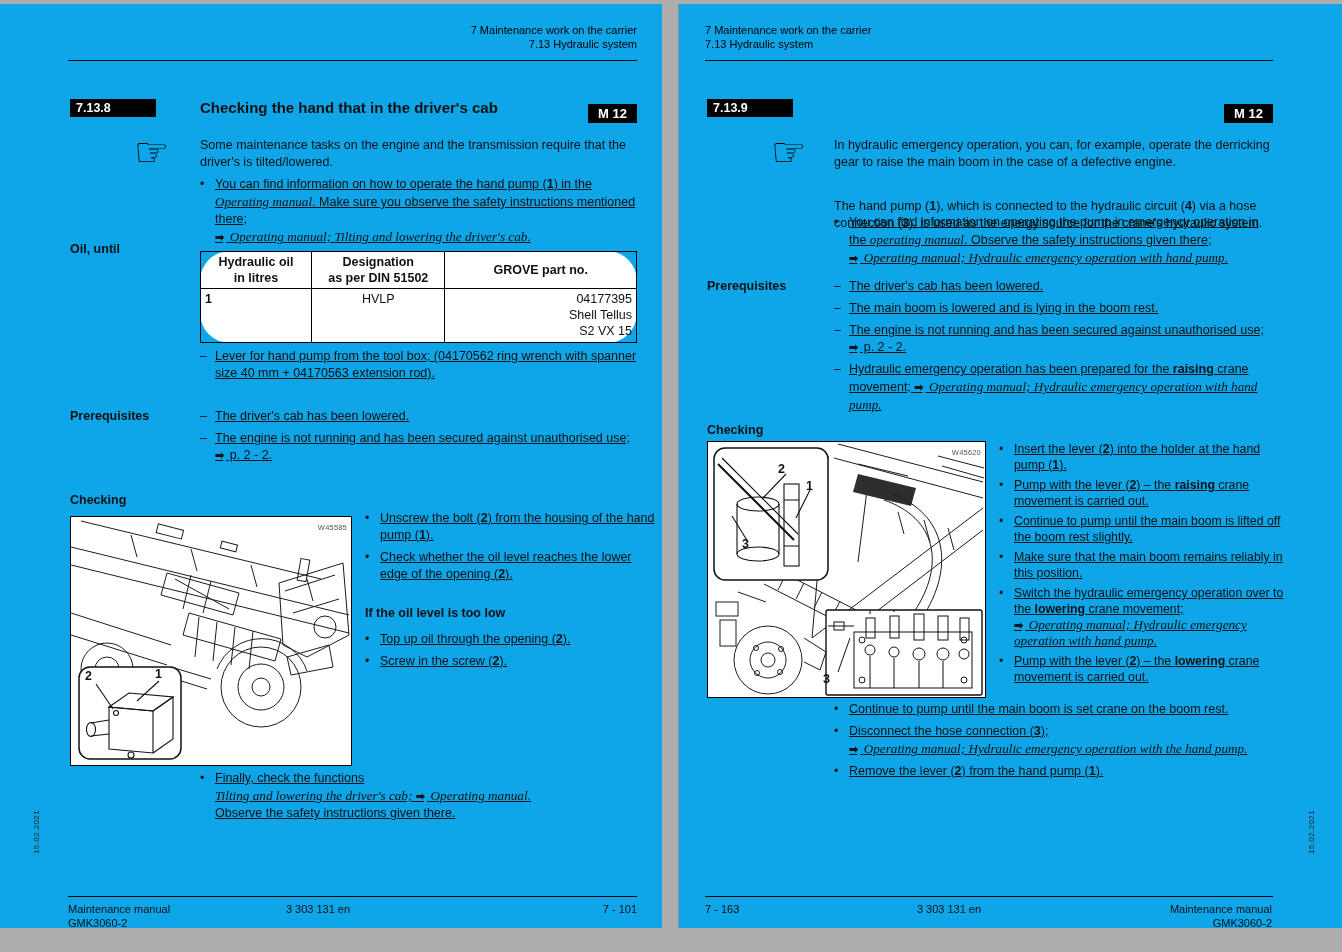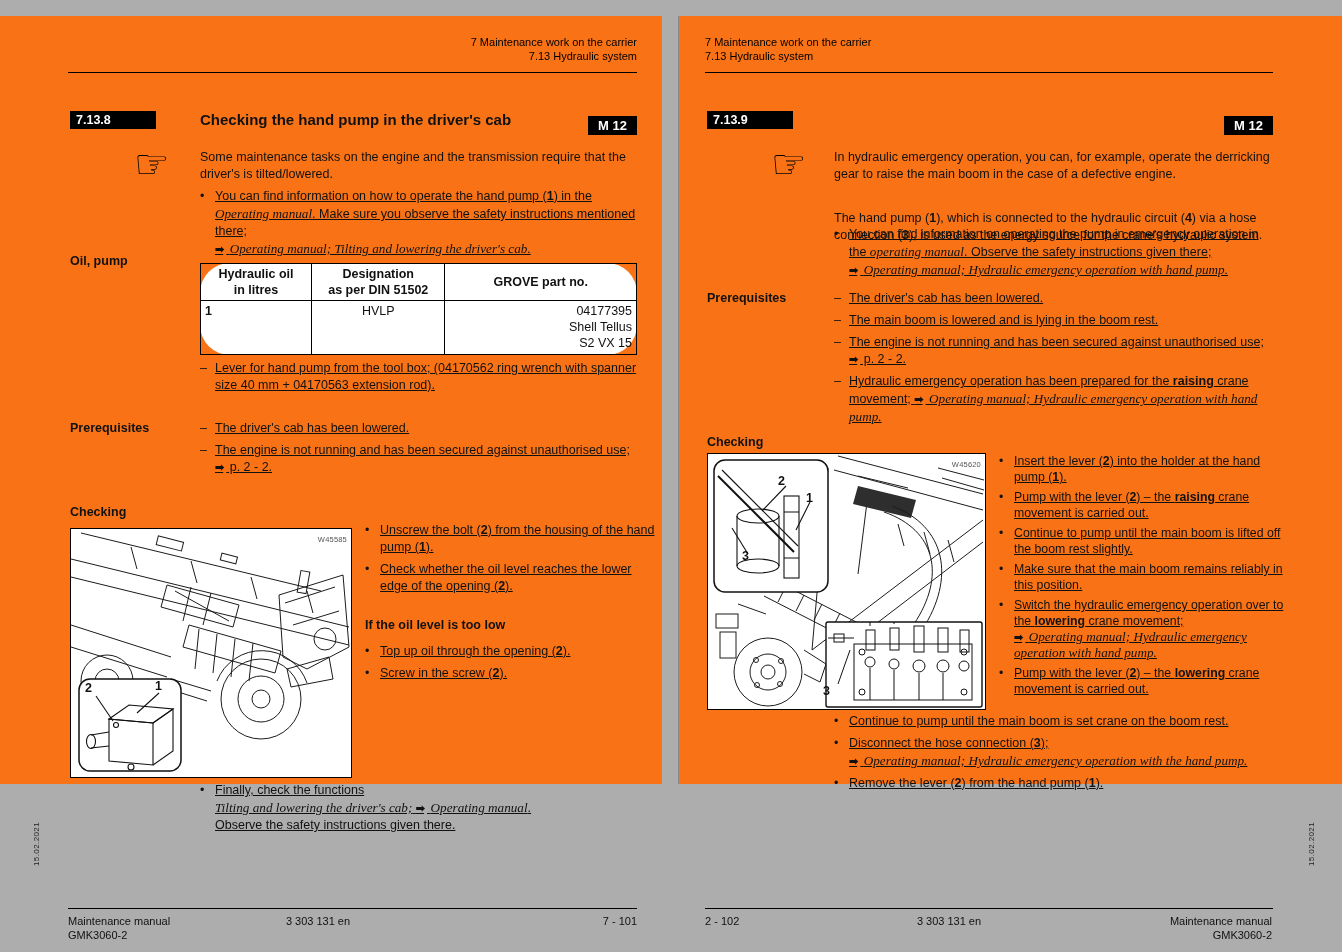--- a/index.html
+++ b/index.html
@@ -1,17 +1,17 @@
 <!DOCTYPE html>
 <html><head>
 <meta charset="utf-8">
 <style>
   html,body{margin:0;padding:0;width:1342px;height:952px;overflow:hidden;}
   body{background:#adadad;position:relative;font-family:"Liberation Sans",sans-serif;color:#111;}
-  .page{position:absolute;top:16px;height:768px;background:#f97316;font-size:12.5px;line-height:17px;}
+  .page{position:absolute;top:4px;height:924px;background:#0ea5e9;font-size:12.5px;line-height:17px;}
   .page.left{left:0;width:662px;}
   .page.right{left:679px;width:663px;box-shadow:-1px 0 0 #8a8a8a;}
   .abs{position:absolute;}
   .hdr{font-size:11px;line-height:14px;color:#000;}
   .rule{border-top:1.7px solid #000;height:0;}
   .secbox{background:#000;color:#fff;font-weight:bold;font-size:12.5px;height:18px;line-height:18px;padding-left:6px;}
   .title{font-weight:bold;font-size:15px;line-height:18px;}
   .badge{background:#000;color:#fff;font-weight:bold;font-size:13px;width:49px;height:19px;line-height:19px;text-align:center;}
   .hand{font-size:40px;line-height:40px;font-family:"DejaVu Sans",sans-serif;color:#000;}
   .lbl{font-weight:bold;}
@@ -41,33 +41,33 @@
 <body>
 
 <div class="page left">
   <div class="abs hdr" style="top:19px;right:25px;text-align:right;">
     <div>7 Maintenance work on the carrier</div>
     <div>7.13 Hydraulic system</div>
   </div>
   <div class="abs rule" style="left:68px;width:569px;top:56px;"></div>
 
   <div class="abs secbox" style="left:70px;top:95px;width:80px;">7.13.8</div>
-  <div class="abs title" style="left:200px;top:95px;width:380px;">Checking the hand pump in the driver's cab</div>
+  <div class="abs title" style="left:200px;top:95px;width:380px;">Checking the hand that in the driver's cab</div>
   <div class="abs badge" style="left:588px;top:100px;">M 12</div>
 
   <div class="abs hand" style="left:134px;top:128px;">☞</div>
   <div class="abs" style="left:200px;top:133px;width:437px;">Some maintenance tasks on the engine and the transmission require that the driver's is tilted/lowered.</div>
   <div class="abs" style="left:200px;top:172px;width:440px;">
     <div class="li">
       <span class="mk">•</span>
       <div class="tx">You can find information on how to operate the hand pump (<b>1</b>) in the <i>Operating manual</i>. Make sure you observe the safety instructions mentioned there;<br><span class="xr">➡</span> <i>Operating manual; Tilting and lowering the driver's cab.</i></div>
     </div>
   </div>
 
-  <div class="abs lbl" style="left:70px;top:237px;">Oil, pump</div>
+  <div class="abs lbl" style="left:70px;top:237px;">Oil, until</div>
   <table class="oil abs" style="left:200px;top:247px;width:437px;border-radius:30px;">
     <thead>
       <tr>
         <th>Hydraulic oil<br>in litres</th>
         <th>Designation<br>as per DIN 51502</th>
         <th>GROVE part no.</th>
       </tr>
     </thead>
     <tbody>
       <tr>
@@ -351,20 +351,20 @@
       <span class="mk">•</span>
       <div class="tx">Disconnect the hose connection (<b>3</b>);<br><span class="xr">➡</span> <i>Operating manual; Hydraulic emergency operation with the hand pump.</i></div>
     </div>
     <div class="li">
       <span class="mk">•</span>
       <div class="tx">Remove the lever (<b>2</b>) from the hand pump (<b>1</b>).</div>
     </div>
   </div>
 
   <div class="abs rule" style="left:26px;width:568px;top:892px;"></div>
-  <div class="abs ft" style="left:26px;top:898px;">2 - 102</div>
+  <div class="abs ft" style="left:26px;top:898px;">7 - 163</div>
   <div class="abs ft" style="left:190px;top:898px;width:160px;text-align:center;">3 303 131 en</div>
   <div class="abs ft" style="right:70px;top:898px;text-align:right;">
     <div>Maintenance manual</div>
     <div>GMK3060-2</div>
   </div>
   <div class="vdate" style="left:624px;top:786px;height:64px;">15.02.2021</div>
 </div>
 
 </body></html>

